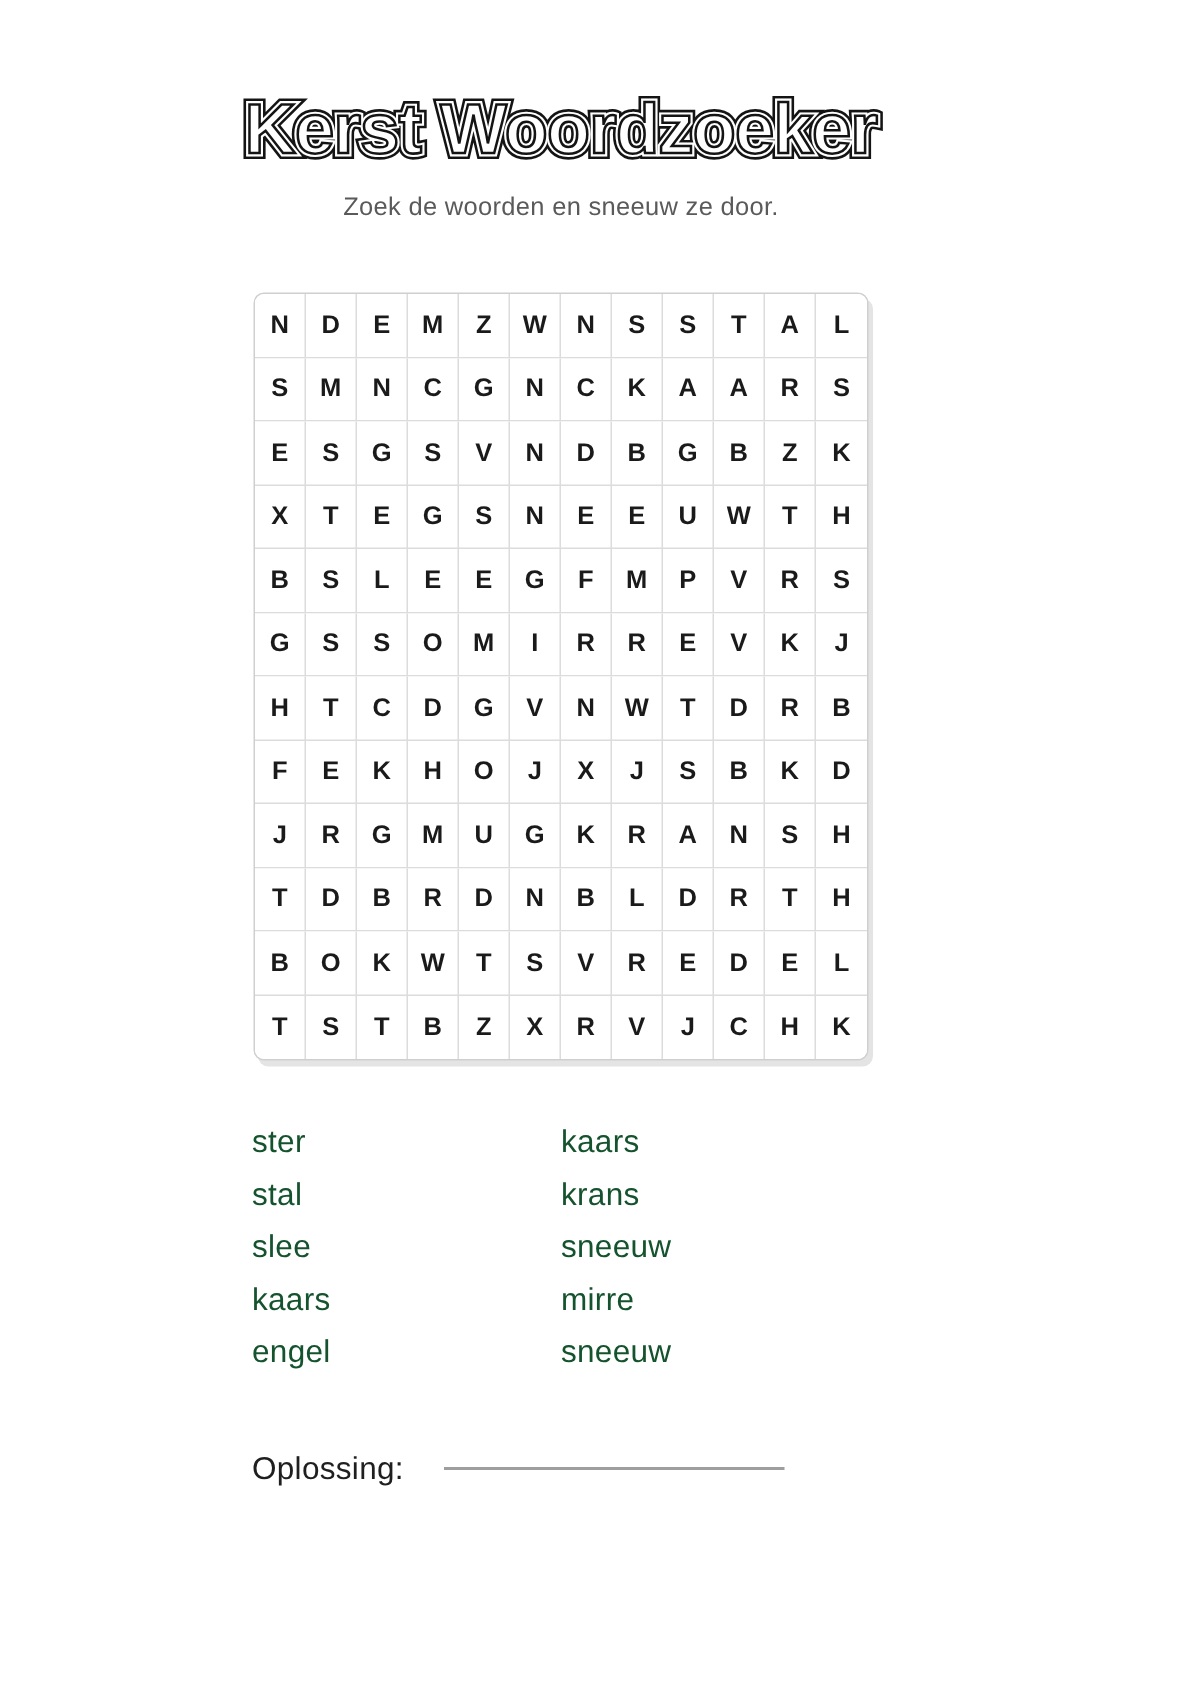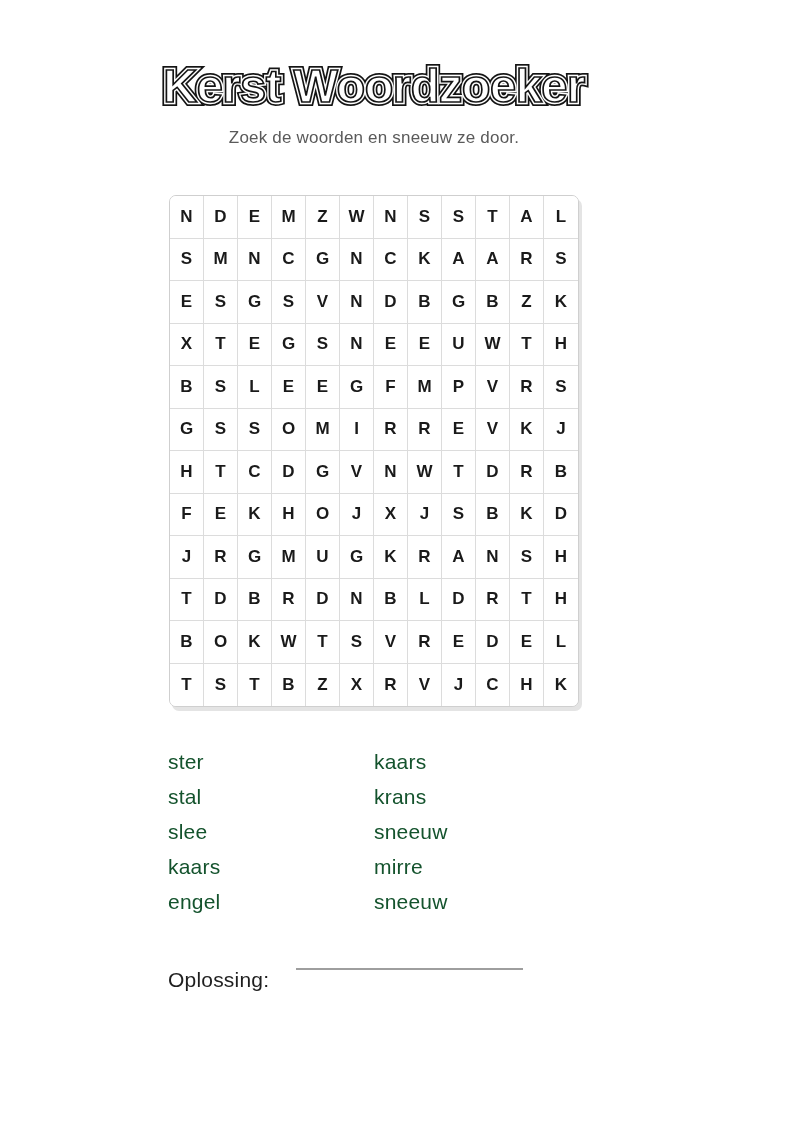--- a/index.html
+++ b/index.html
@@ -90,21 +90,21 @@
     line-height: 22px;
     margin-bottom: 13px;
     letter-spacing: 0.2px;
   }
 
   
   .solution {
     width: 412px;
     margin: 42px auto 0 auto;
     display: flex;
-    align-items: flex-start;
+    align-items: center;
   }
   .solution-label {
     font-size: 21px;
     color: #1f1f1f;
     letter-spacing: 0.2px;
   }
   .solution-line {
     width: 227px;
     margin-left: 27px;
     margin-bottom: 3px;

